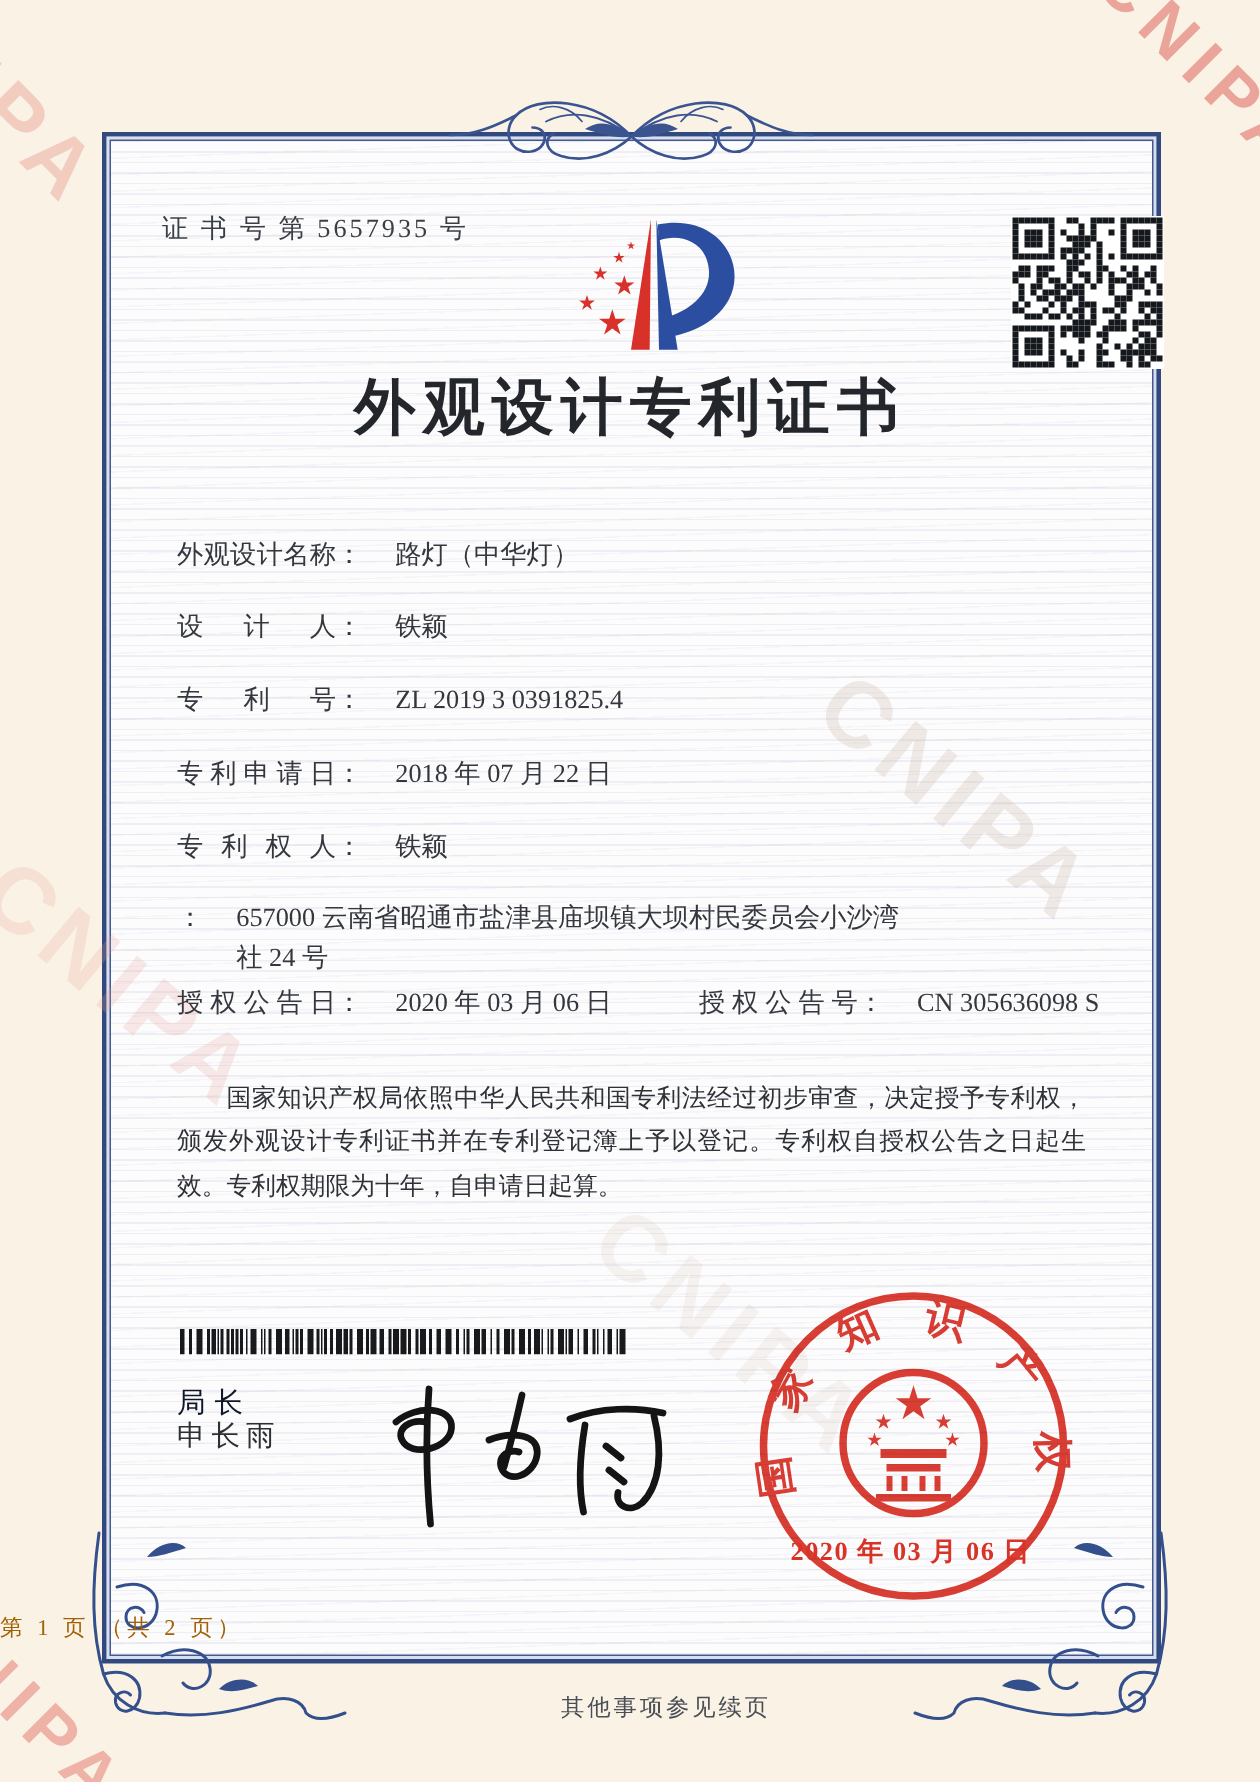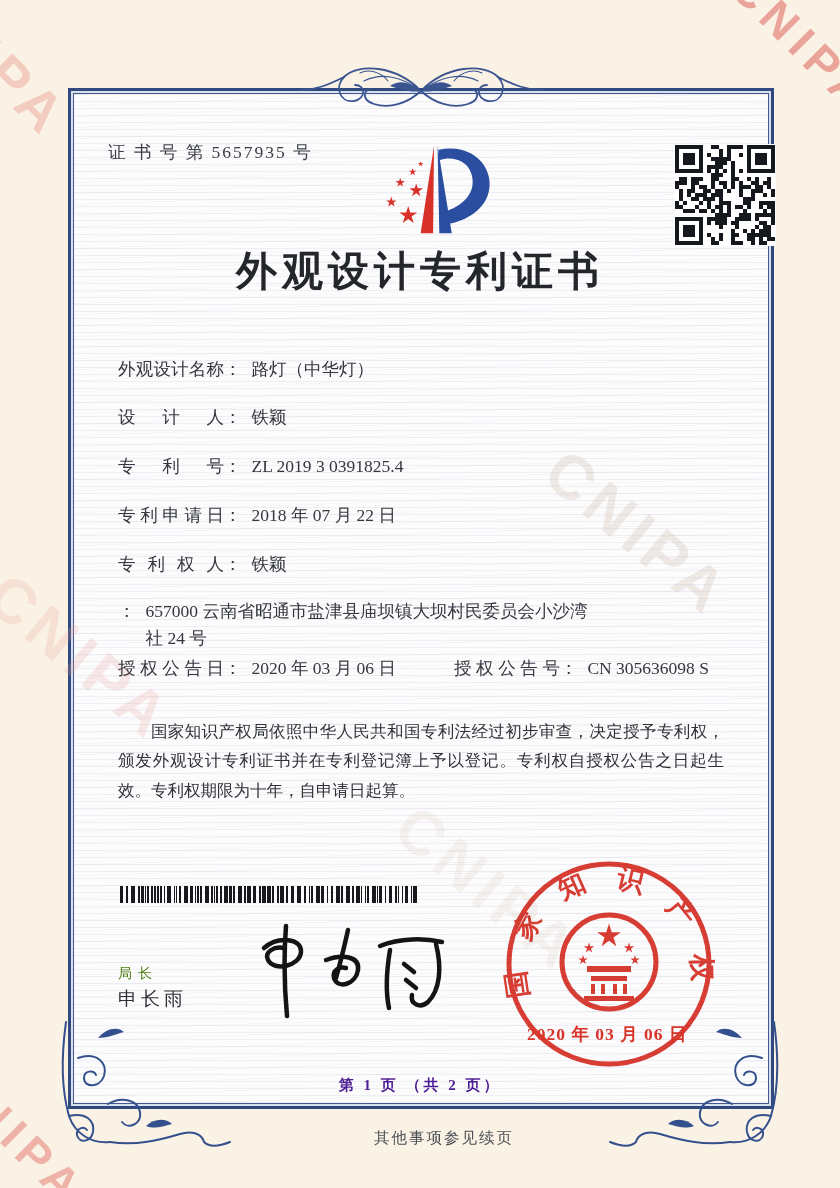--- a/index.html
+++ b/index.html
@@ -38,35 +38,35 @@
   #orn-br{left:608px; top:1018px; width:182px; height:134px; transform:scaleX(-1);}
   
   .abs{position:absolute;}
   .cert-no{left:108px; top:140px; font-size:17.5px; letter-spacing:2px; color:#3a3f45;}
   .logo{left:362px; top:128px;}
   .qr{left:674px; top:144px;}
   .title{left:0; right:0; top:244px; text-align:center; font-size:41px; font-weight:bold;
          letter-spacing:5px; color:#23262b;}
   .frow{position:absolute; left:118px; display:flex; font-size:17.5px; color:#34383e; line-height:1.5;}
   .lbl{display:inline-block; width:106px; text-align:justify; text-align-last:justify; white-space:nowrap;}
-  .val{margin-left:10px;}
+  .val{margin-left:22px;}
   .r0{top:356px;} .r1{top:404px;} .r2{top:453px;} .r3{top:502px;} .r4{top:551px;}
   .r5{top:598px;} .r5 .val{width:442px; line-height:1.55;}
   .r6{top:655px;align-items:flex-end;}
   .pair2{margin-left:58px; display:flex;}
   .para{left:118px; width:606px; font-size:16.5px; line-height:1.78; text-align:justify;
         text-indent:2em; color:#2e3237;margin-top:27px;}
   .p1{top:690px;} .p2{top:762px;}
   .barcode{left:120px; top:886px;}
-  .signer-title{left:118px; top:965px; font-size:14px; letter-spacing:6px; color:#4d7c0f;}
-  .signer-name{left:118px; top:986px; font-size:19px; letter-spacing:4px; color:#2c3035;}
+  .signer-title{left:118px; top:922px; font-size:19px; letter-spacing:6px; color:#0f172a;}
+  .signer-name{left:118px; top:944px; font-size:19px; letter-spacing:4px; color:#2c3035;}
   .sig{left:228px; top:912px;}
   .seal{left:503px; top:860px; mix-blend-mode:multiply; opacity:.94;}
   .seal-date{left:527px; top:1022px; font-size:17.5px; color:#d93227; letter-spacing:1px; font-weight:bold;}
-  .page-note{left:0; right:0; top:1076px; text-align:center; font-size:15px; letter-spacing:3px; color:#4c1d95;font-weight:bold;}
+  .page-note{left:0; right:0; top:1076px; font-size:15px; letter-spacing:3px; color:#a16207;}
   .cont-note{left:0; right:0; top:1128px; text-align:center; font-size:15.5px; letter-spacing:2px; color:#4a4f55;margin-left:48px;}
 </style>
 </head>
 <body>
 
 <div class="page">
 
   <div class="wm wm-tl">CNIPA</div>
   <div class="wm wm-tr">CNIPA</div>
   <div class="wm wm-bl">CNIPA</div>

